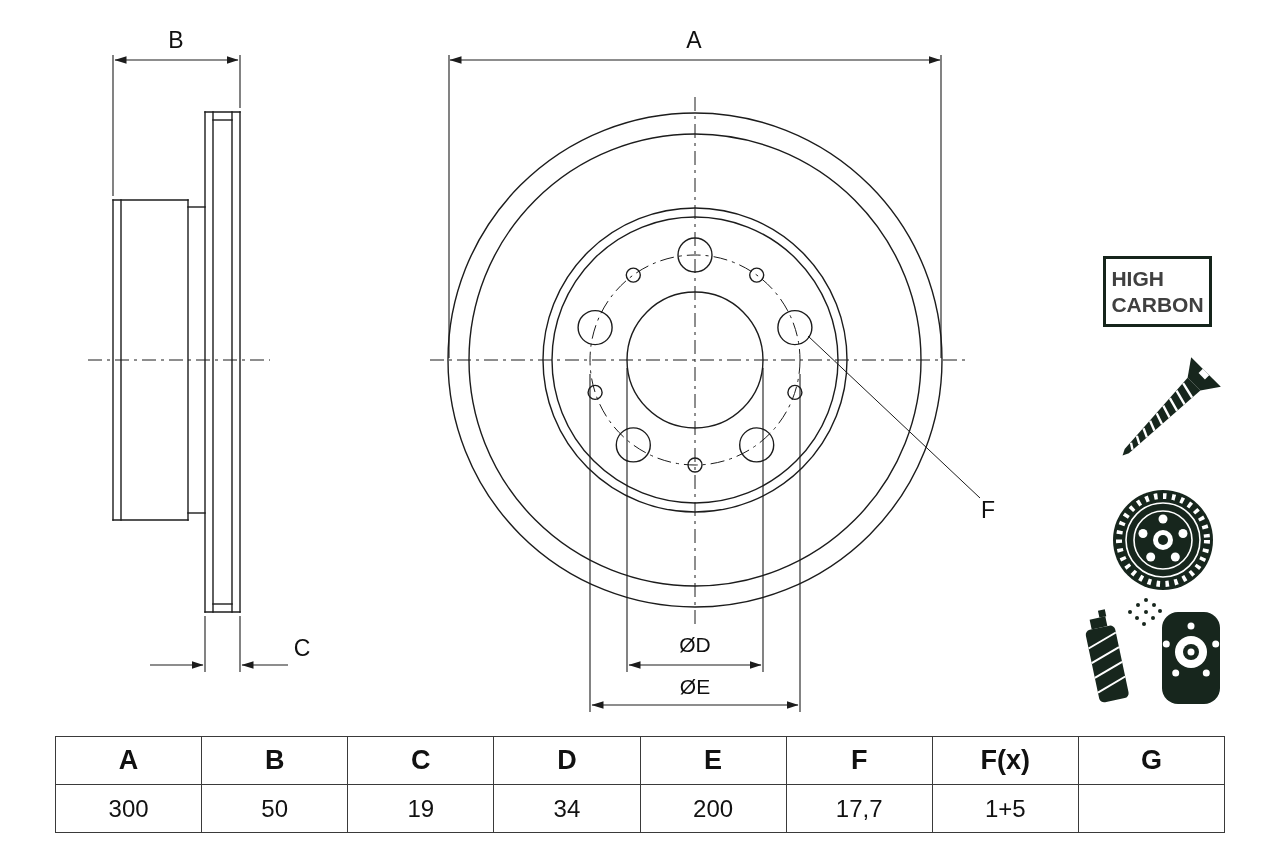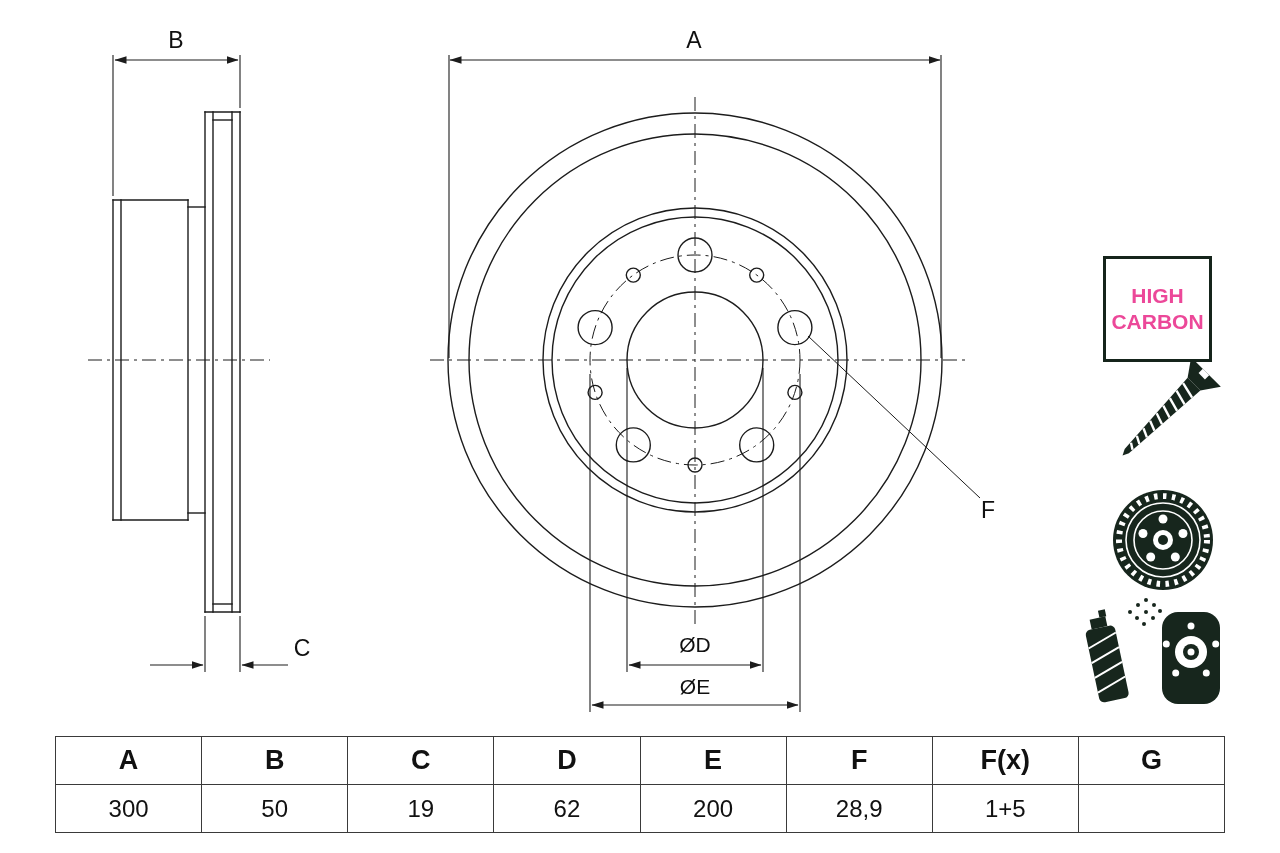--- a/index.html
+++ b/index.html
@@ -10,25 +10,25 @@
 
   
   .g1 { stroke:#1c1c1c; stroke-width:1.4; fill:none; stroke-linecap:square; }
   .cl { stroke:#1c1c1c; stroke-width:1;   fill:none; stroke-dasharray:14 5 3 5; }
   .d1 { stroke:#1c1c1c; stroke-width:1.1; fill:none; }
   .lead { stroke:#1c1c1c; stroke-width:1; fill:none; }
   .lbl { font:23px "Liberation Sans", sans-serif; fill:#101010; }
   .lblS { font:21px "Liberation Sans", sans-serif; fill:#101010; }
 
   
-  .badge { position:absolute; left:1103px; top:256px; width:109px; height:106px;
+  .badge { position:absolute; left:1103px; top:256px; width:109px; height:71px;
            border:3px solid #15241b; box-sizing:border-box;
            display:flex; align-items:center; justify-content:center;
-           text-align:center; font-weight:bold; font-size:21px; line-height:1.22;
-           color:#ec4899; padding:4px 10px; background:#fff; }
+           text-align:left; font-weight:bold; font-size:21px; line-height:1.22;
+           color:#404040; padding:4px 10px; background:#fff; }
 
   
   .spec-table { position:absolute; left:55px; top:736px; width:1170px;
                 border-collapse:collapse; table-layout:fixed; background:#fff; }
   .spec-table th, .spec-table td { border:1.5px solid #3a3a3a; height:47px;
                 text-align:center; vertical-align:middle; color:#111; padding:0; }
   .spec-table th { font-size:27px; font-weight:bold; }
   .spec-table td { font-size:24px; font-weight:normal;text-align:center; }
 </style>
 </head>
@@ -205,22 +205,22 @@
         <th>D</th>
         <th>E</th>
         <th>F</th>
         <th>F(x)</th>
         <th>G</th>
       </tr>
       <tr>
         <td>300</td>
         <td>50</td>
         <td>19</td>
-        <td>62</td>
+        <td>34</td>
         <td>200</td>
-        <td>28,9</td>
+        <td>17,7</td>
         <td>1+5</td>
         <td></td>
       </tr>
     </tbody>
   </table>
 
 </div>
 
 </body></html>

